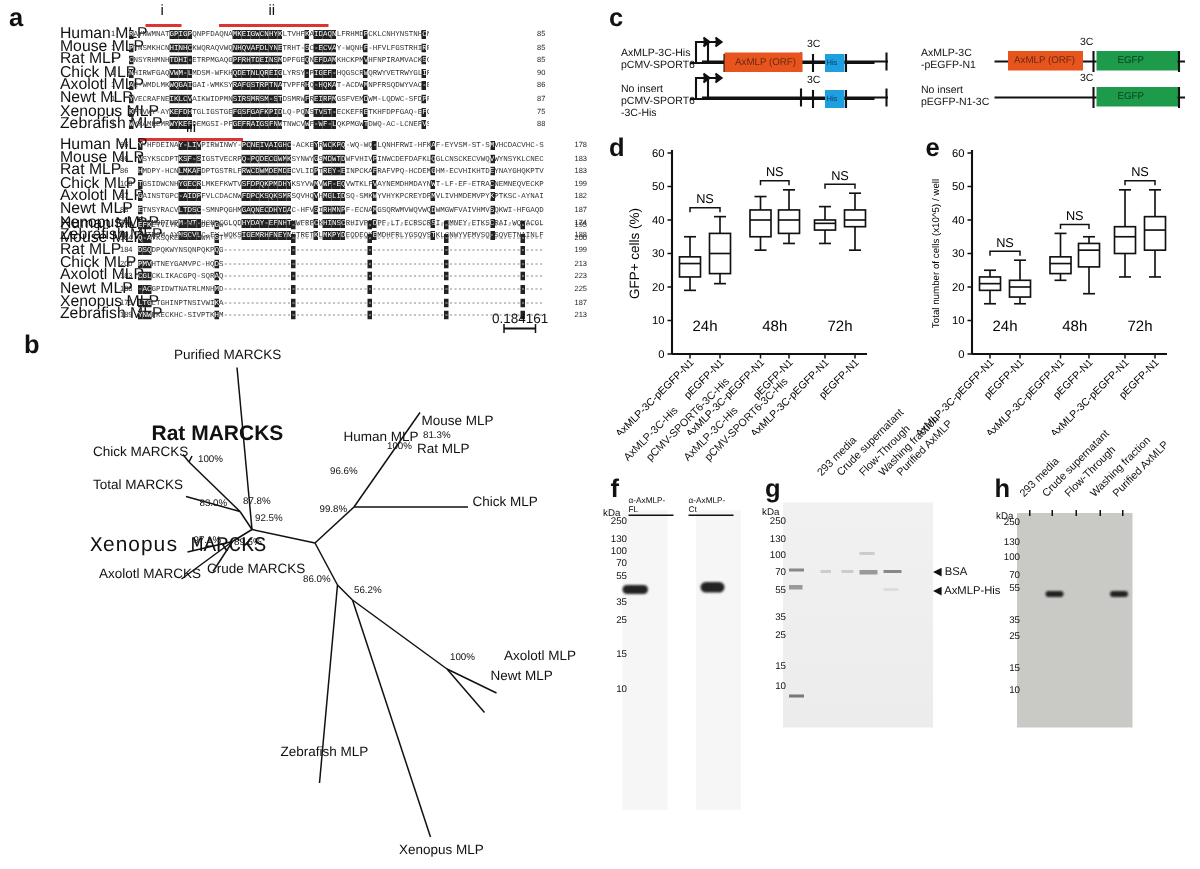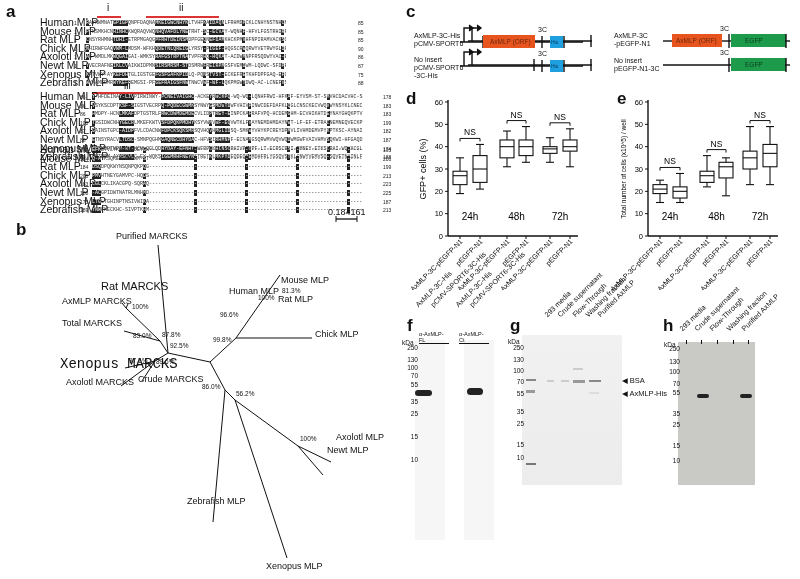--- a/index.html
+++ b/index.html
@@ -160,22 +160,22 @@
     <line x1="298" y1="246" x2="331" y2="262"></line>
     <line x1="298" y1="246" x2="323" y2="275"></line>
 
     <line x1="336" y1="19" x2="357" y2="19" stroke-width="1.3"></line>
     <line x1="336" y1="16" x2="336" y2="22"></line>
     <line x1="357" y1="16" x2="357" y2="22"></line>
   </g>
 </svg>
 <div id="treeLabels">
     <div class="abs tree-label" style="left:116px;top:231px;font-size:9px;white-space:nowrap;">Purified MARCKS</div>
-    <div class="abs tree-label" style="left:101px;top:280px;font-size:11px;white-space:nowrap;">Rat MARCKS</div>
-    <div class="abs tree-label" style="left:62px;top:296px;font-size:9px;white-space:nowrap;">AxMLP MARCKS</div>
+    <div class="abs tree-label" style="left:101px;top:280px;font-size:14px;white-space:nowrap;font-weight:bold;">Rat MARCKS</div>
+    <div class="abs tree-label" style="left:62px;top:296px;font-size:9px;white-space:nowrap;">Chick MARCKS</div>
     <div class="abs tree-label" style="left:62px;top:318px;font-size:9px;white-space:nowrap;">Total MARCKS</div>
     <div class="abs tree-label" style="left:60px;top:356px;font-size:14px;white-space:nowrap;font-family:Liberation Mono, monospace;">Xenopus MARCKS</div>
     <div class="abs tree-label" style="left:66px;top:377px;font-size:9px;white-space:nowrap;">Axolotl MARCKS</div>
     <div class="abs tree-label" style="left:138px;top:374px;font-size:9px;white-space:nowrap;">Crude MARCKS</div>
     <div class="abs tree-label" style="left:229px;top:286px;font-size:9px;white-space:nowrap;">Human MLP</div>
     <div class="abs tree-label" style="left:281px;top:275px;font-size:9px;white-space:nowrap;">Mouse MLP</div>
     <div class="abs tree-label" style="left:278px;top:294px;font-size:9px;white-space:nowrap;">Rat MLP</div>
     <div class="abs tree-label" style="left:315px;top:329px;font-size:9px;white-space:nowrap;">Chick MLP</div>
     <div class="abs tree-label" style="left:336px;top:432px;font-size:9px;white-space:nowrap;">Axolotl MLP</div>
     <div class="abs tree-label" style="left:327px;top:445px;font-size:9px;white-space:nowrap;">Newt MLP</div>

